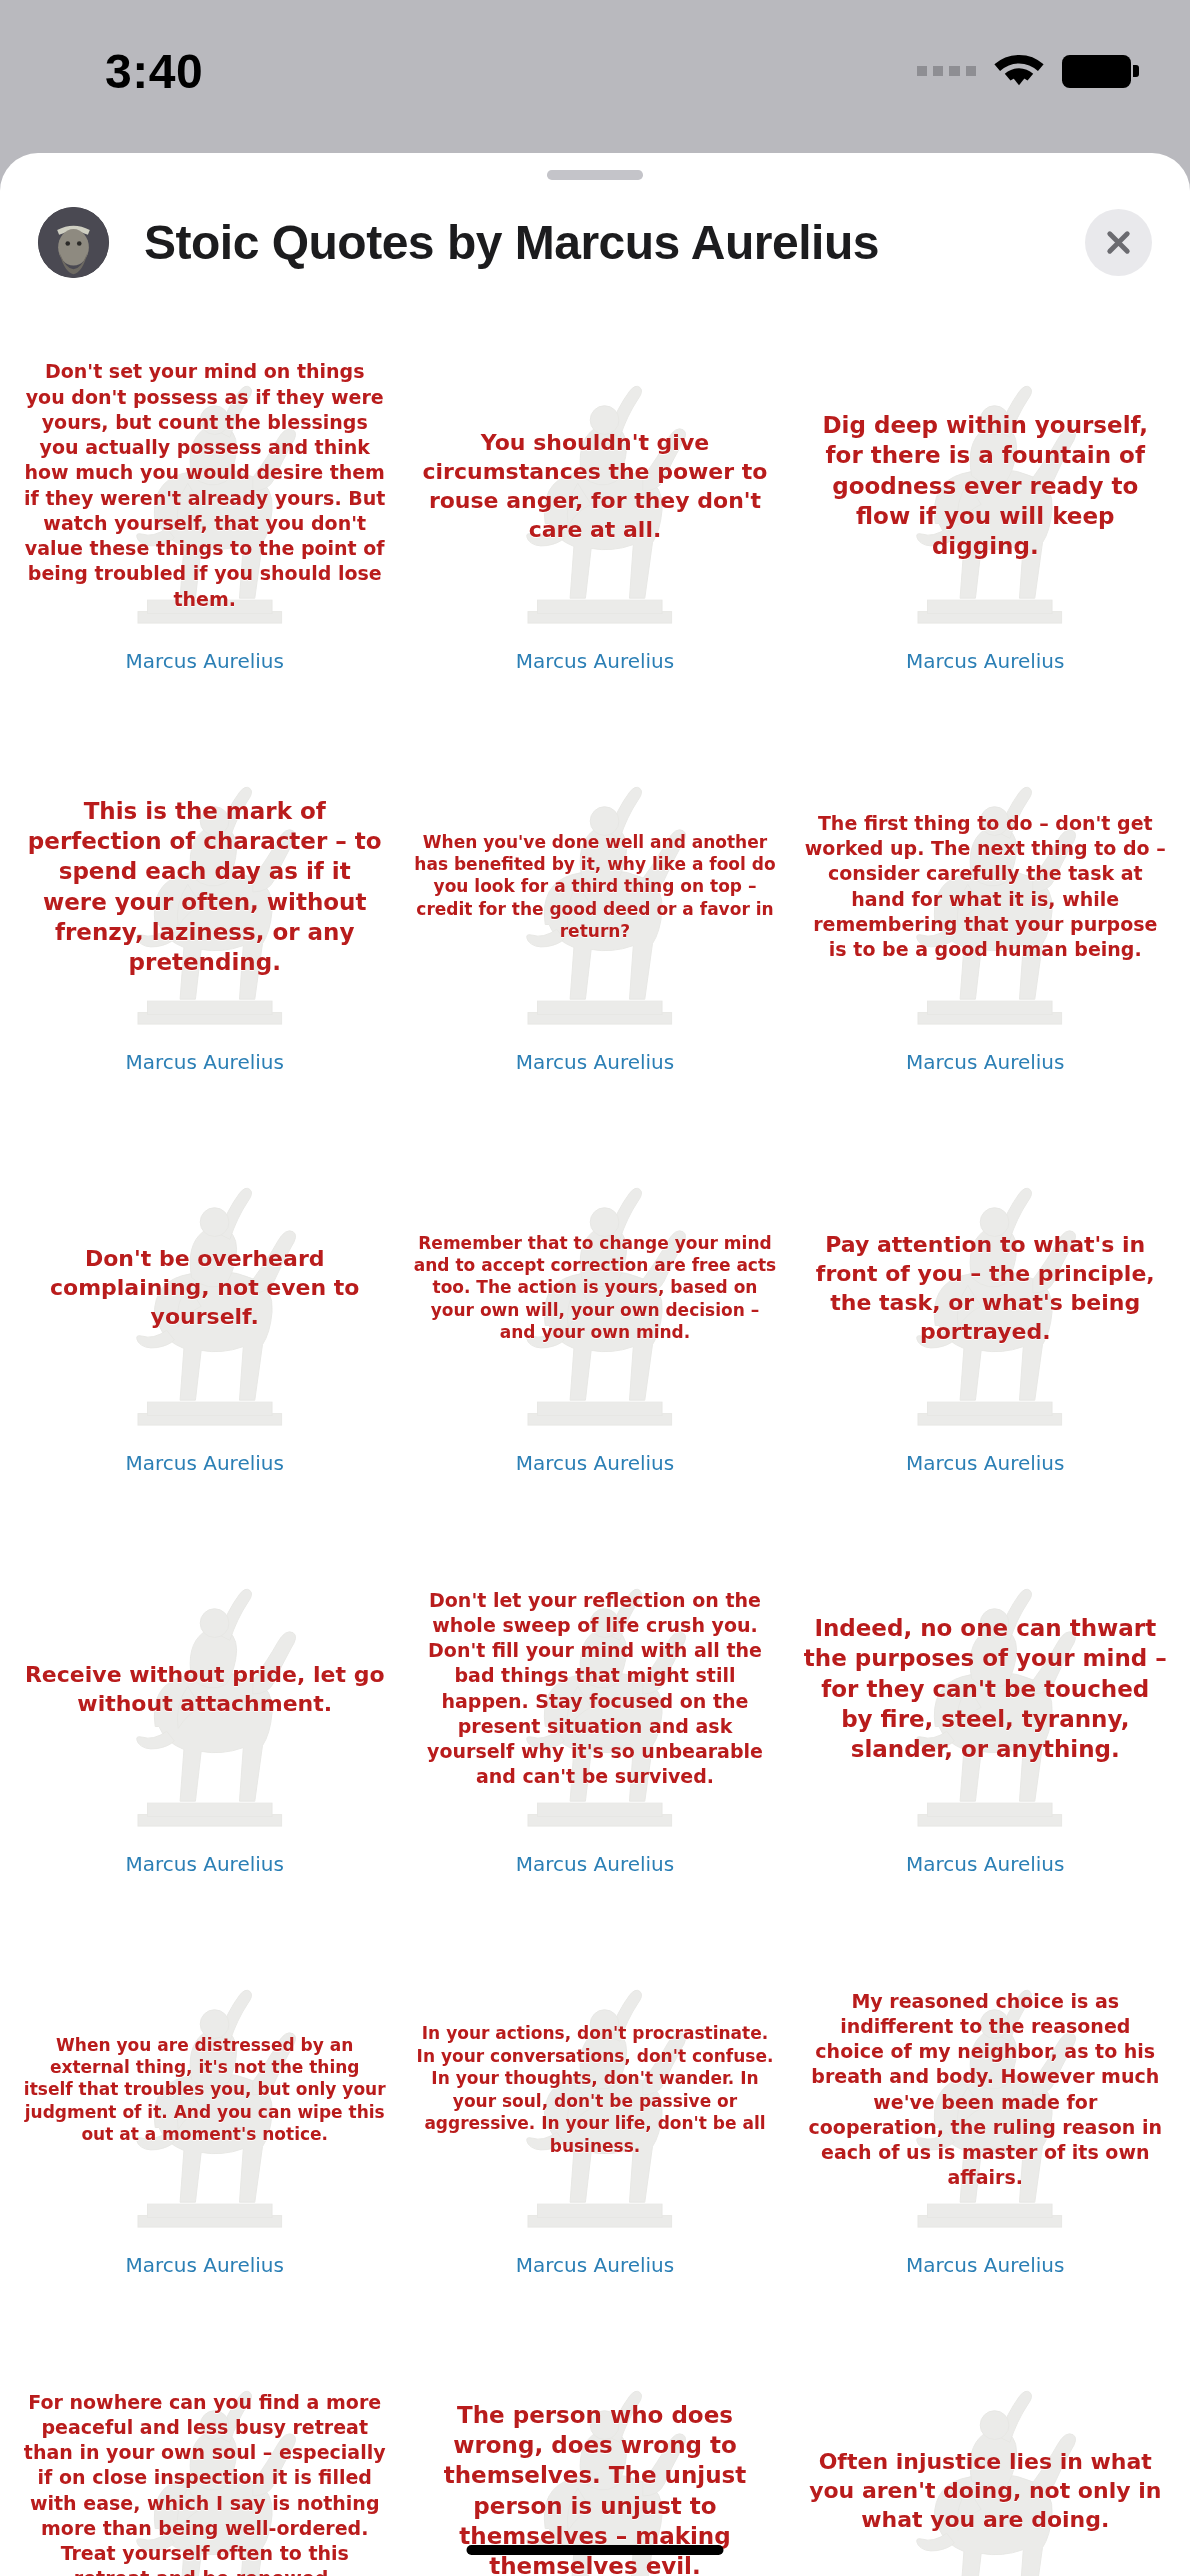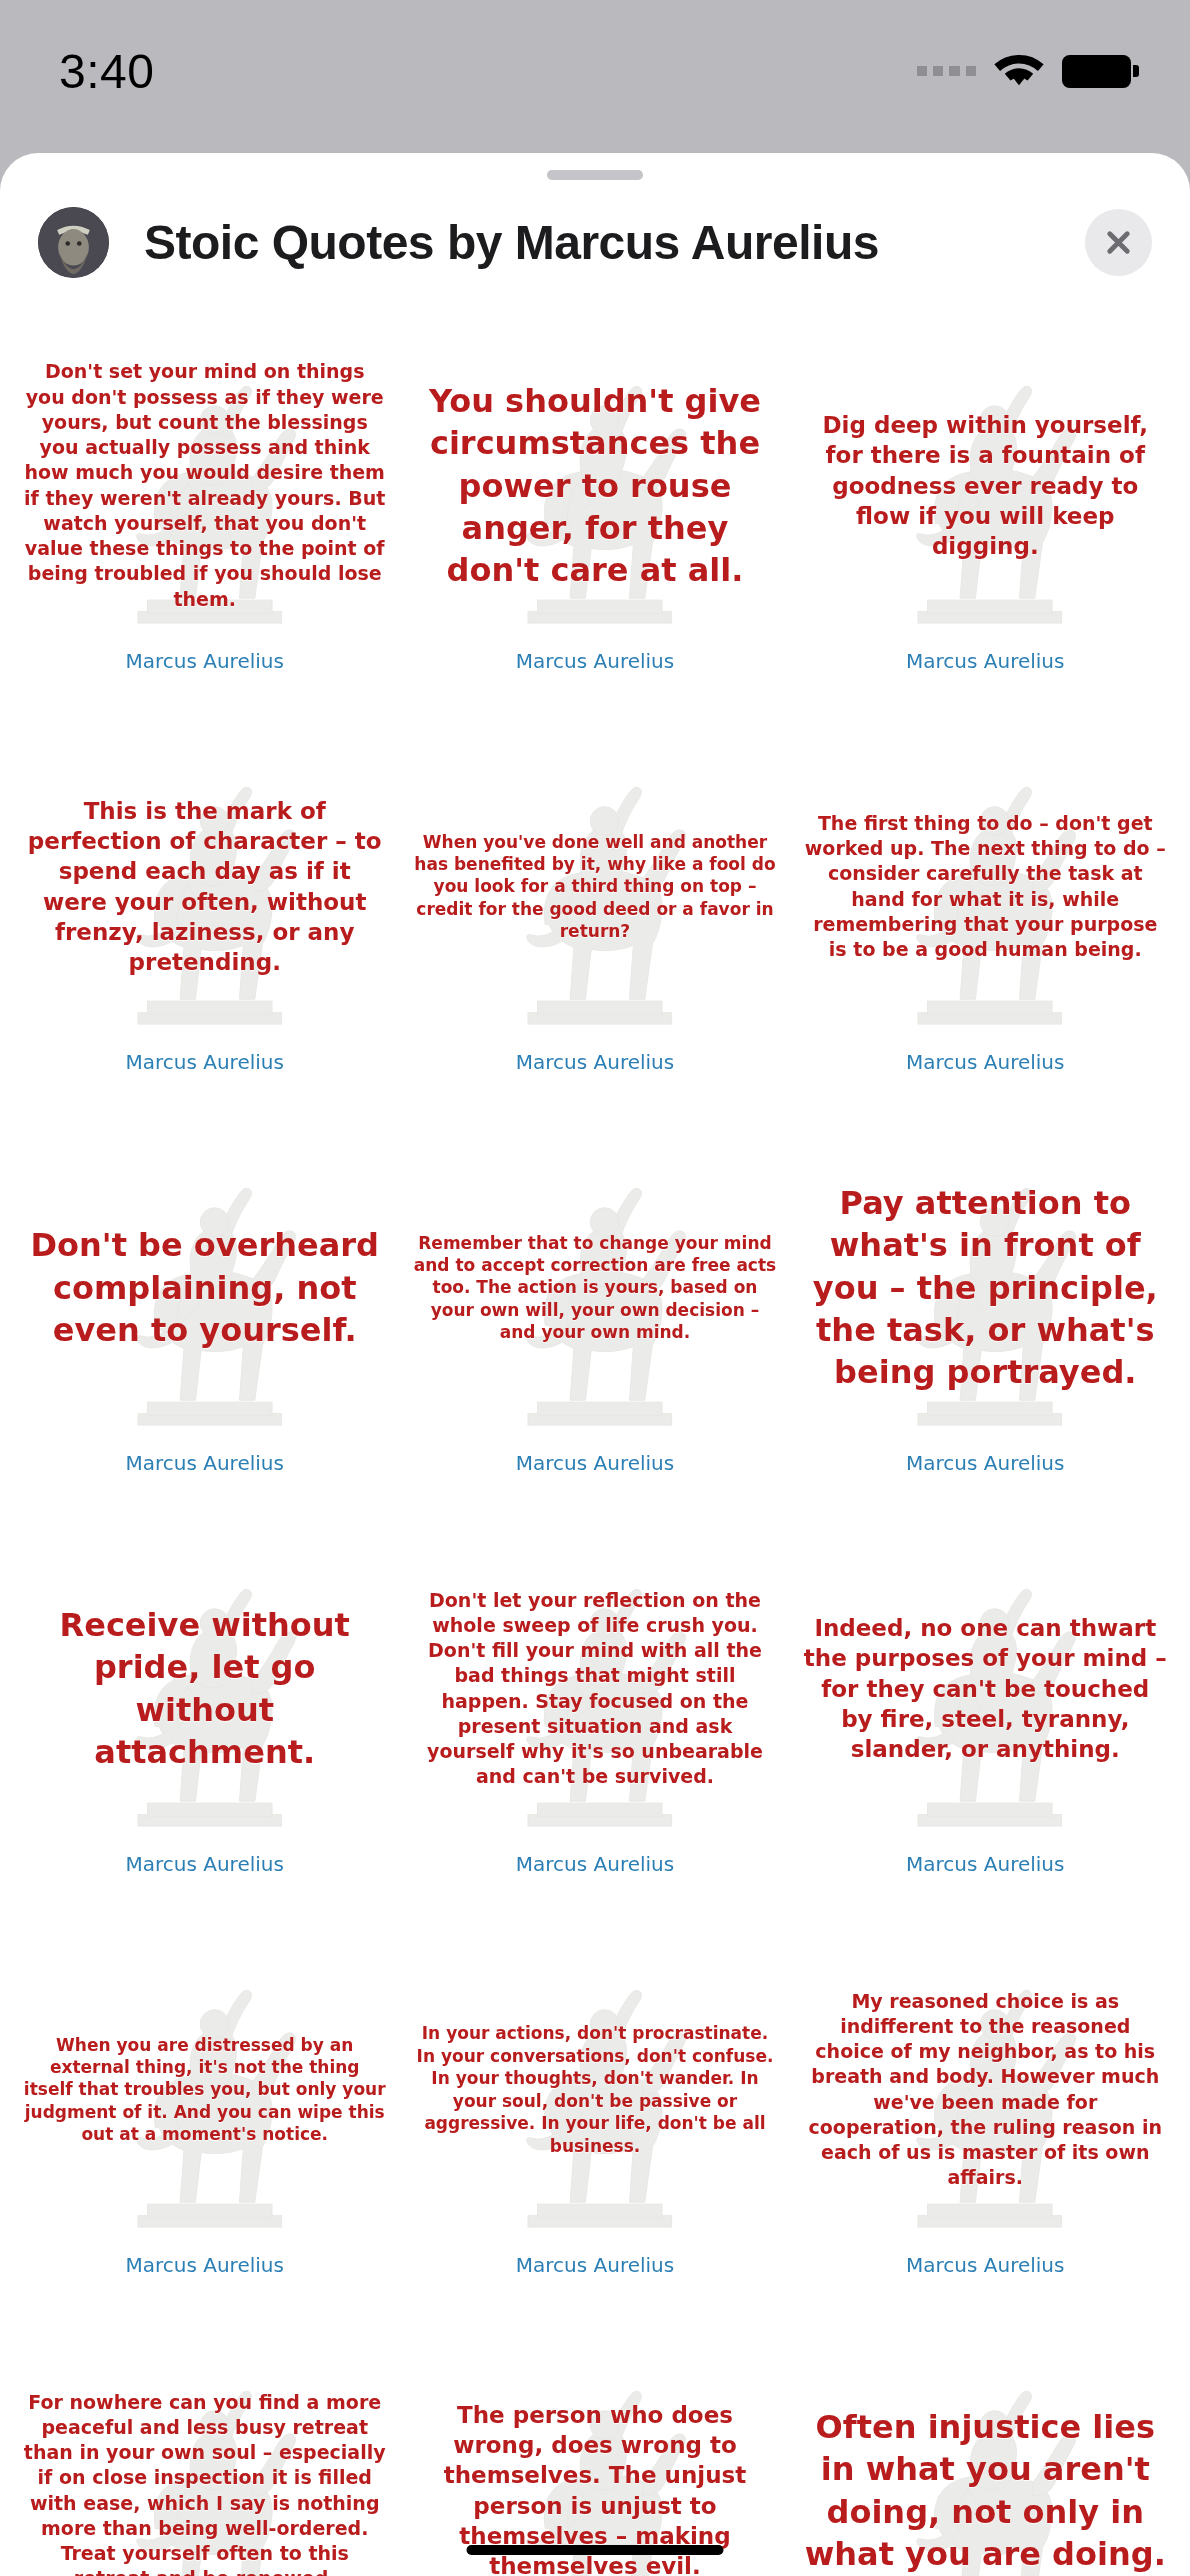--- a/index.html
+++ b/index.html
@@ -22,24 +22,25 @@
     position: absolute;
     top: 0; left: 0; right: 0;
     height: 125px;
     display: flex;
     align-items: center;
     justify-content: space-between;
     padding: 0 59px;
   }
   .status-time {
     font-size: 48px;
-    font-weight: normal;
+    font-weight: bold;
     color: #000;
     letter-spacing: 0.5px;
     margin-top: 17px;
+    margin-left: 46px;
   }
   .status-right {
     display: flex;
     align-items: center;
     gap: 17px;
     margin-top: 17px;
   }
   .sig-dots { display: flex; gap: 5.8px; align-items: flex-end; }
   .sig-dots i {
     display: block;
@@ -154,21 +155,21 @@
     text-align: center;
   }
   .quote-text {
     color: #b91c1c;
     font-family: "DejaVu Sans", sans-serif;
     font-weight: bold;
     text-align: center;
     line-height: 1.33;
     text-shadow: 0 1px 0 rgba(255,255,255,0.85);
   }
-  .size-l { font-size: 32px; line-height: 1.32; }
+  .size-l { font-size: 22px; line-height: 1.32; }
   .size-m { font-size: 23px; line-height: 1.32; }
   .size-s { font-size: 17px; line-height: 1.32; }
   .size-xs { font-size: 19px; line-height: 1.33; }
   .author {
     position: relative;
     z-index: 1;
     margin-top: 5.8px;
     font-family: "DejaVu Sans", sans-serif;
     font-size: 20px;
     color: #2b7fb5;

